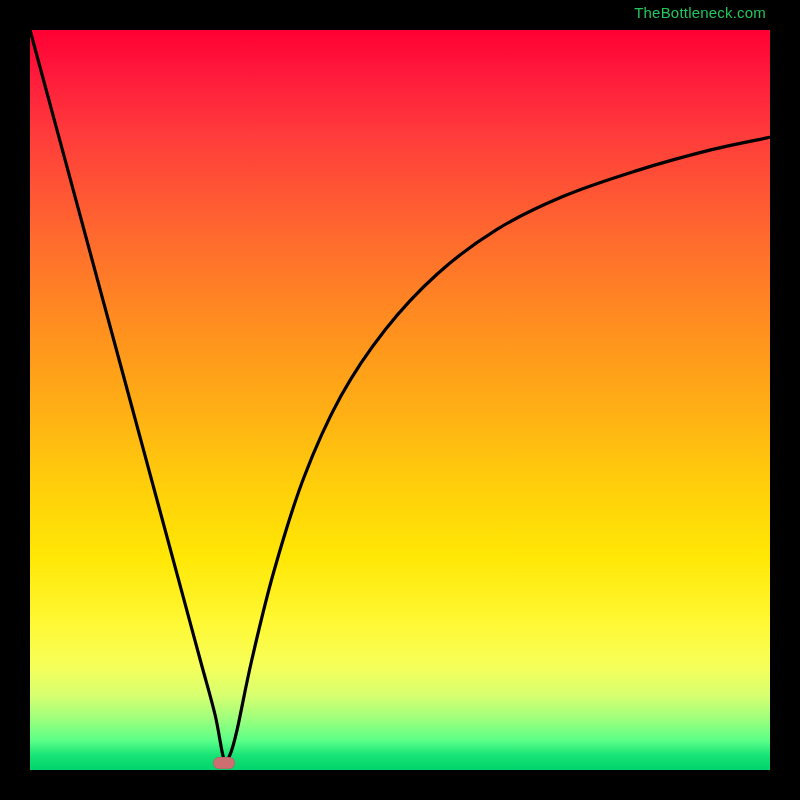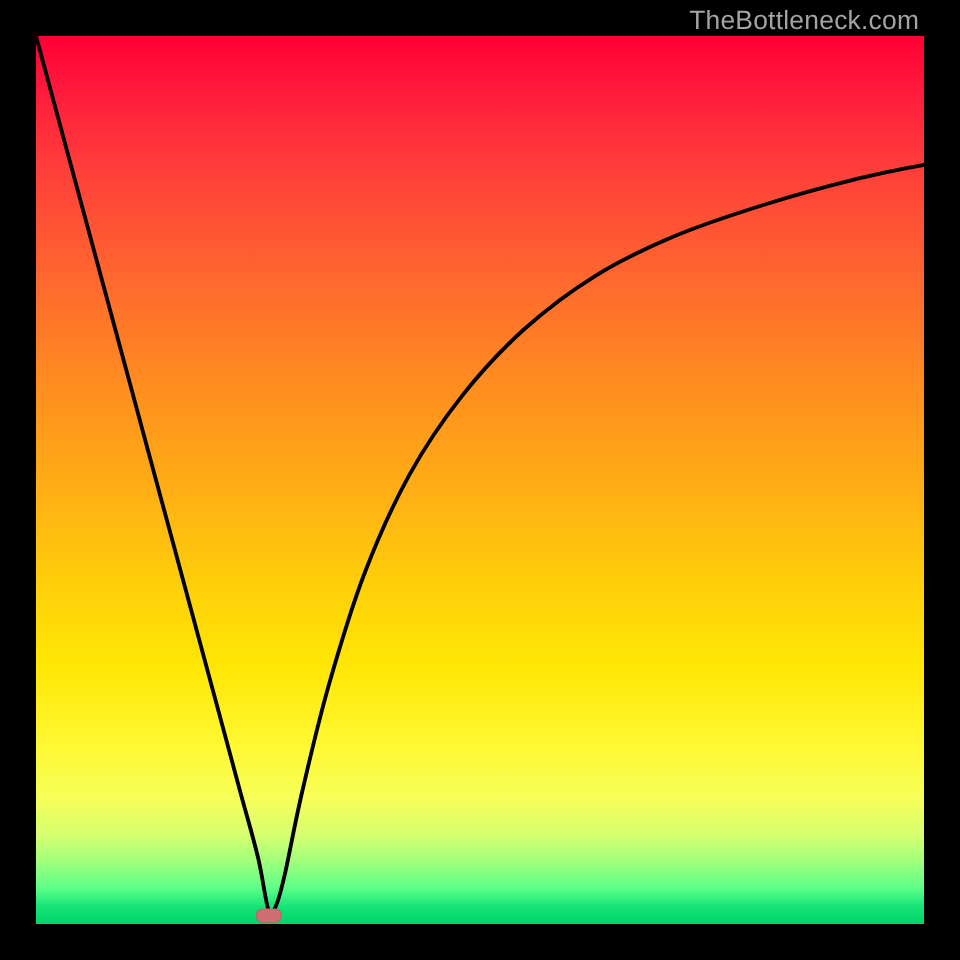--- a/index.html
+++ b/index.html
@@ -40,22 +40,22 @@
       #9fff7c 93%,
       #5cff88 96%,
       #18e477 98%,
       #00d46a 100%
     );
   }
   .site-label {
     position: absolute;
     top: 4px;
     right: 34px;
-    color: #a3a3a3;
-    font-size: 22px;
+    color: #22c55e;
+    font-size: 15px;
     letter-spacing: 0.2px;
     font-weight: 400;
   }
   svg.curve {
     position: absolute;
     left: 0; top: 0;
     width: 740px;
     height: 740px;
     overflow: visible;
   }

